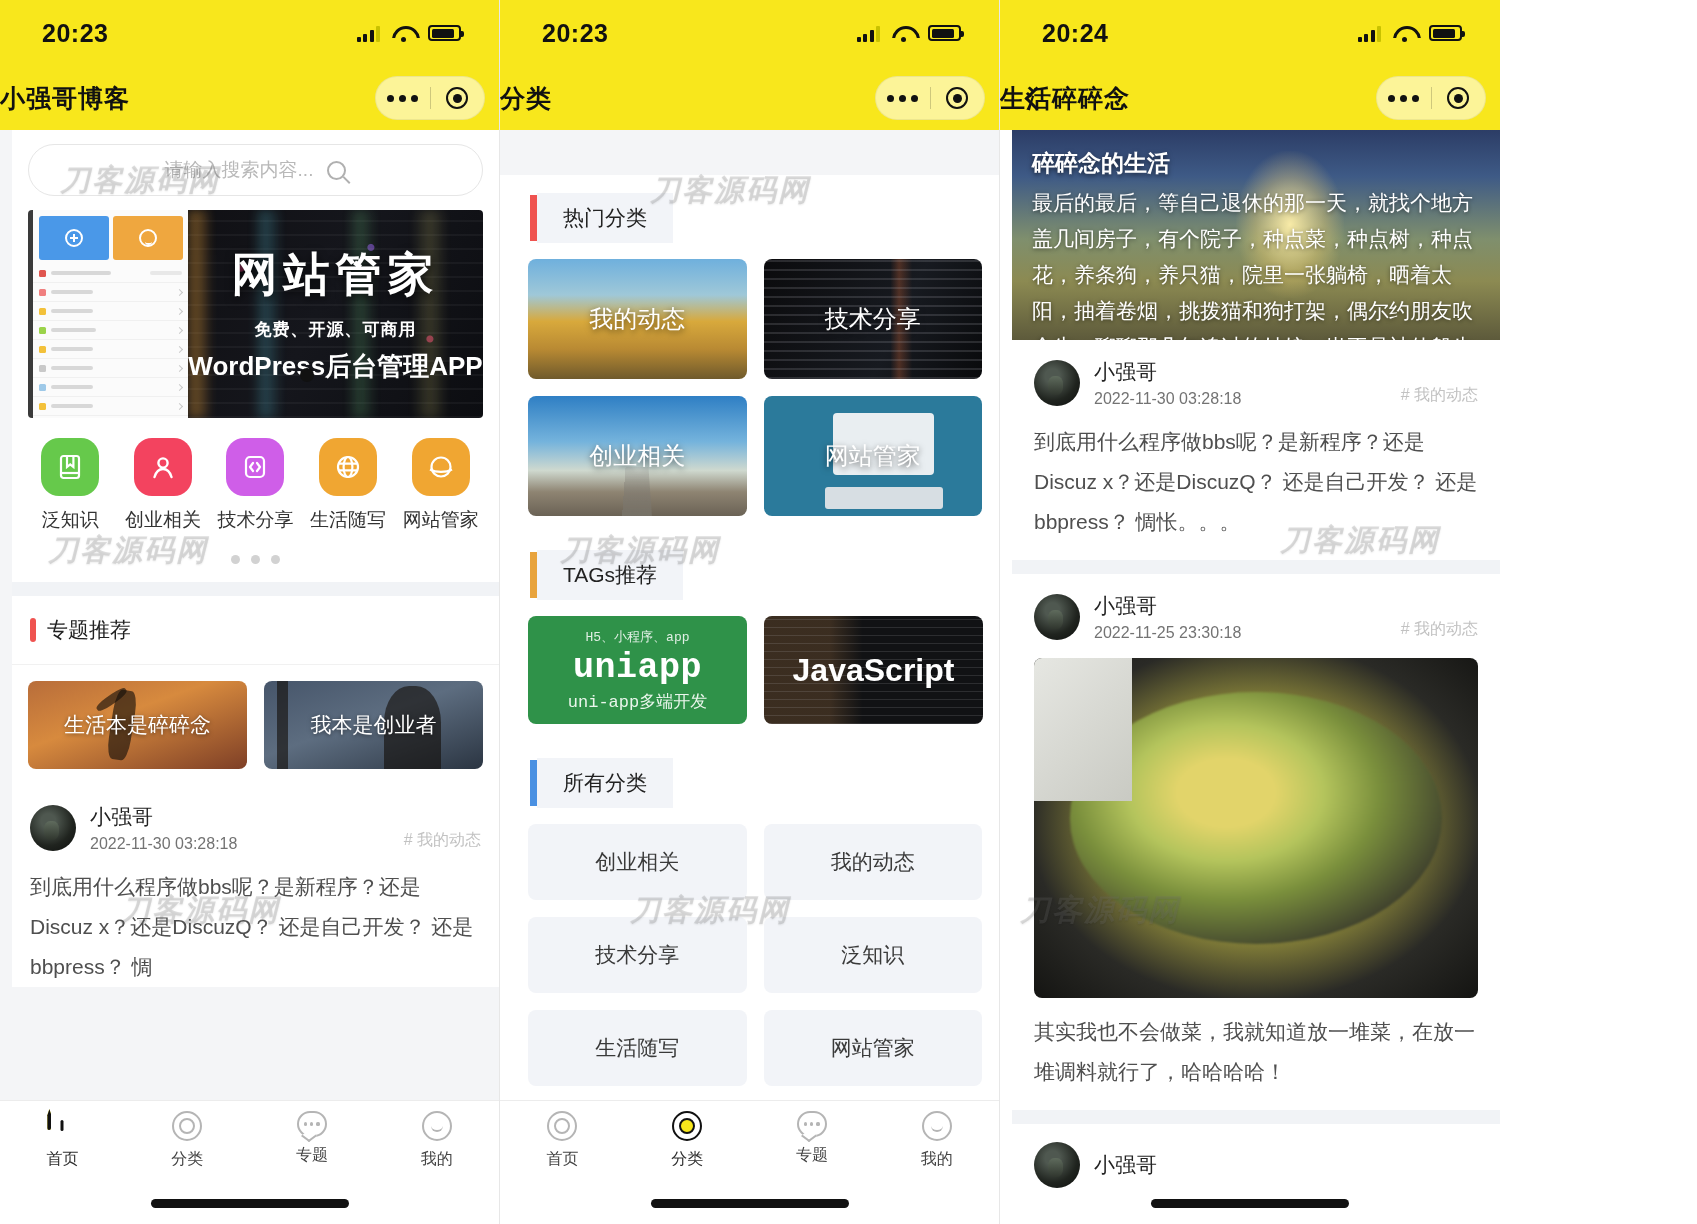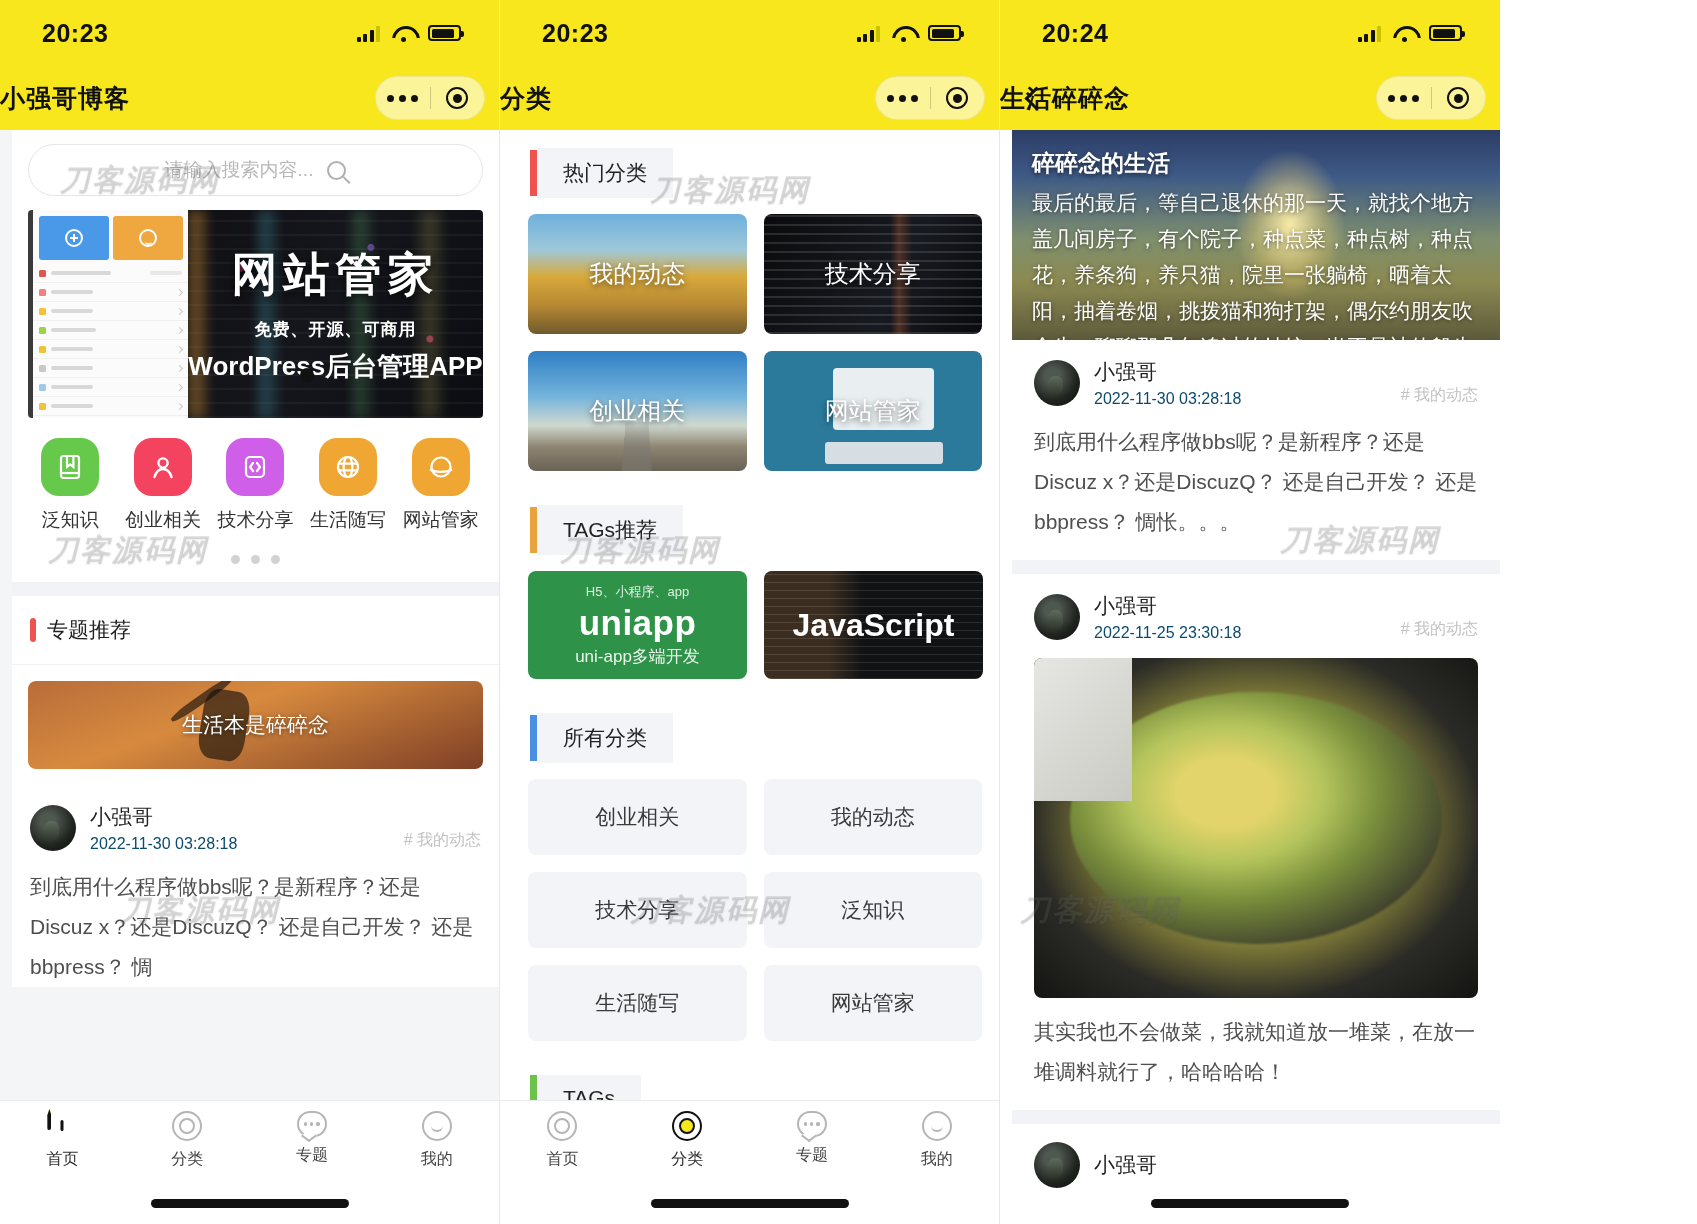--- a/index.html
+++ b/index.html
@@ -164,21 +164,21 @@
   .dl-dot { width:9px;height:9px;border-radius:50%;background:#9b9b9b }
   .dl-text { font-size: 21px; color:#4a4a4a }
 
   .post { background:#fff; padding: 18px 18px 0; }
   .post-head { display:flex; align-items:center; gap: 14px; position:relative; }
   .avatar { width: 46px;height:46px;border-radius:50%; flex:none; overflow:hidden;
             background: radial-gradient(circle at 40% 35%, #4f5850 0 18%, #20241f 60%, #0c0d0c 100%); position:relative }
   .avatar::after{content:"";position:absolute;left:30%;top:34%;width:34%;height:42%;border-radius:40%;
                  background:linear-gradient(180deg,#5f6b5d,#30362e)}
   .pa-name { font-size: 21px; color:#222; }
-  .pa-time { font-size: 16px; color:#0c4a6e; margin-top: 4px; }
+  .pa-time { font-size: 16px; color:#737373; margin-top: 4px; }
   .pa-tag { position:absolute; right:0; bottom:2px; font-size: 16px; color: #c2c2c2; }
   .post-text { font-size: 21px; color:#4f4f4f; line-height: 40px; margin-top: 14px; }
 
   
   .tabbar {
     position:absolute; left:0; right:0; bottom:0; height: 124px; background:#fff;
     border-top: 1px solid #ececec; display:flex; padding-top: 10px;
   }
   .tab { flex:1; display:flex;flex-direction:column;align-items:center;gap:8px }
   .tab-label { font-size: 16px; color:#2e2e2e; }
@@ -196,21 +196,21 @@
   .ico-chat { width:30px;height:26px;border:2.5px solid #b5b5b5;border-radius:13px;position:relative;
               display:flex;align-items:center;justify-content:center;gap:3px }
   .ico-chat i{width:3.2px;height:3.2px;border-radius:50%;background:#b5b5b5}
   .ico-chat::after{content:"";position:absolute;left:5px;bottom:-6px;width:8px;height:8px;background:#fff;
      border-left:2.5px solid #b5b5b5;border-bottom:2.5px solid #b5b5b5;transform:rotate(-45deg) skew(8deg,8deg)}
   .ico-smile { width:30px;height:30px;border:2.5px solid #b5b5b5;border-radius:50%;position:relative }
   .ico-smile::after{content:"";position:absolute;left:7px;top:11px;width:12px;height:6px;
      border-bottom:2.5px solid #b5b5b5;border-radius:0 0 12px 12px}
 
   
-  .s2-body { background:#fff; }
+  .s2-body { background:#fff;margin-top:45px; }
   .s2-head { display:flex; align-items:center; margin: 18px 0 0 18px; }
   .s2-bar { width: 7px; height: 46px; }
   .s2-chip { background:#f2f4f8; padding: 11px 26px; font-size: 21px; color:#222; }
   .cardgrid { display:flex; flex-wrap:wrap; gap: 17px; padding: 16px; }
   .ccard { width: calc(50% - 9px); height: 120px; border-radius: 8px; position:relative; overflow:hidden;
            display:flex; align-items:center; justify-content:center; }
   .ccard .lbl { position:relative; z-index:3; color:#fff; font-size: 24px; text-shadow: 0 2px 6px rgba(0,0,0,.6); }
   .bg-autumn { background: linear-gradient(180deg,#6fb0dd 0%,#9fc8d8 30%, #d8a93c 52%, #b98a33 75%, #6f5a2c 100%); }
   .bg-code { background: linear-gradient(115deg,#0b0b0d 0%, #171a20 60%, #090a0c 100%); }
   .bg-code::before{content:"";position:absolute;inset:0;
@@ -219,21 +219,21 @@
   .bg-road { background: linear-gradient(180deg,#2f7fc4 0%, #74b3dc 38%, #cfd9cf 62%, #8e8472 80%, #6a6255 100%); }
   .bg-road::after{content:"";position:absolute;left:44%;bottom:0;width:12%;height:44%;
      background:linear-gradient(180deg,rgba(160,160,160,.2),rgba(120,115,105,.85));transform:perspective(60px) rotateX(18deg)}
   .bg-opensrc { background: #2b7a9b; }
   .bg-opensrc::before{content:"";position:absolute;left:32%;top:14%;width:46%;height:52%;background:#e9eef1;border-radius:4px}
   .bg-opensrc::after{content:"";position:absolute;left:28%;bottom:6%;width:54%;height:18%;background:#d7dee3;border-radius:3px}
 
   .tagcards { display:flex; gap: 17px; padding: 16px; }
   .tagcard { flex:1; height: 108px; border-radius: 8px; position:relative; overflow:hidden;
              display:flex;flex-direction:column;align-items:center;justify-content:center }
-  .tc-uni { background: #2f9249; }
+  .tc-uni { background: #2f9249; font-family: Liberation Mono, monospace; }
   .tc-uni .small { color: rgba(255,255,255,.85); font-size: 13px; margin-bottom: 2px }
   .tc-uni .big { color:#ffffff; font-size: 35px; font-weight: 600; letter-spacing: .5px }
   .tc-uni .sub { color:#eaf6ec; font-size: 17px; margin-top: 2px }
   .tc-js { background:#111214; }
   .tc-js::before{content:"";position:absolute;inset:0;
      background:repeating-linear-gradient(0deg, rgba(210,210,215,.14) 0 1.4px, transparent 1.4px 8px),
                 linear-gradient(90deg, rgba(250,170,90,.18) 0 30%, transparent 45%);}
   .tc-js .big { position:relative;z-index:2; color:#fff; font-size: 32px; font-weight:600 }
 
   .catgrid { display:flex; flex-wrap:wrap; gap: 17px; padding: 16px; }
@@ -431,20 +431,25 @@
         <span class="sec-bar"></span>
         <span class="sec-title">专题推荐</span>
       </div>
 
       <div class="topiclist">
         <div class="topic t1">
           <span class="silho" style="left:38%;top:10%;width:10%;height:80%;transform:rotate(9deg);border-radius:30%"></span>
           <span class="silho" style="left:30%;top:16%;width:16%;height:10%;transform:rotate(-35deg);border-radius:40%"></span>
           <span class="label">生活本是碎碎念</span>
         </div>
+        <div class="topic t2">
+          <span class="silho" style="left:55%;top:6%;width:26%;height:94%;border-radius:44% 44% 0 0"></span>
+          <span class="silho" style="left:6%;top:0;width:5%;height:100%"></span>
+          <span class="label">我本是创业者</span>
+        </div>
       </div>
 
 
       <div class="post">
         <div class="post-head">
           <span class="avatar"></span>
           <span>
             <div class="pa-name">小强哥</div>
             <div class="pa-time">2022-11-30 03:28:18</div>
           </span>

